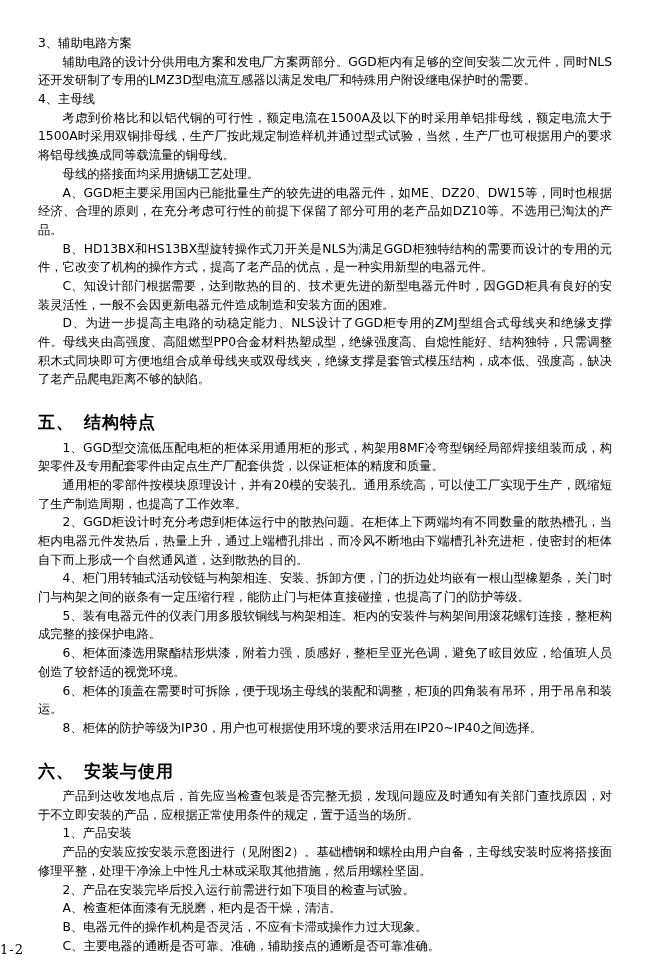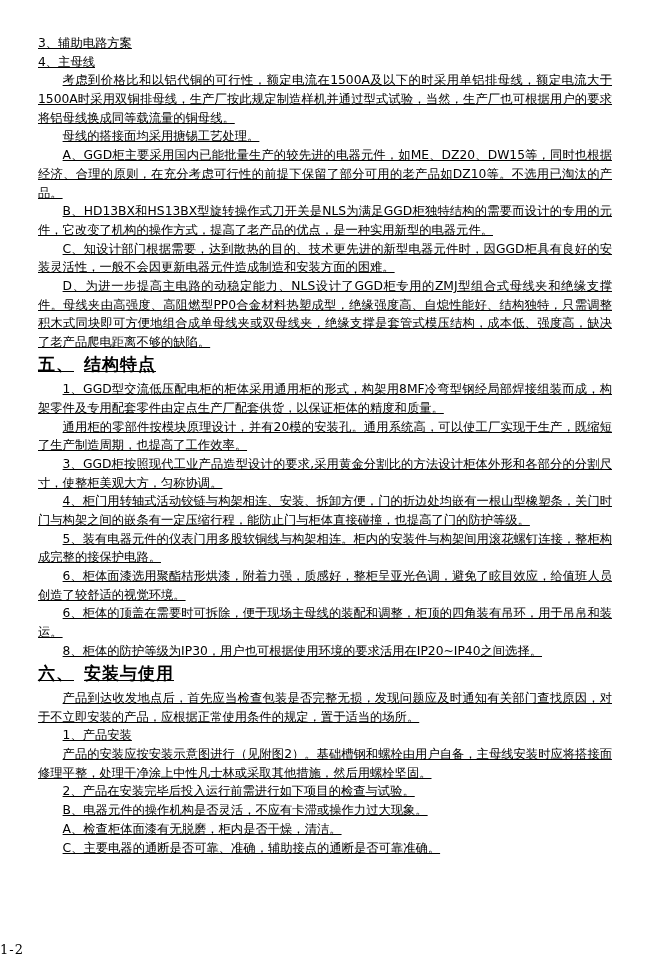--- a/index.html
+++ b/index.html
@@ -14,21 +14,20 @@
     color: #000000;
     -webkit-font-smoothing: antialiased;
   }
   .page {
     position: relative;
     width: 650px;
     height: 977px;
     box-sizing: border-box;
     padding: 34px 38px 0 38px;
     overflow: hidden;
-    text-decoration: underline;
   }
   .doc-body {
     font-size: 12.3px;
     line-height: 1.52;
     text-align: justify;
   }
   .sec-head {
     font-size: 12.3px;
     line-height: 1.52;
     margin: 0;
@@ -40,21 +39,21 @@
     text-indent: 2em;
     font-size: 12.3px;
     line-height: 1.52;
     text-align: justify;
   }
   .big-head {
     font-family: "DejaVu Serif", "Liberation Serif", serif;
     font-weight: bold;
     font-size: 17px;
     line-height: 1.5;
-    margin: 0 0 3px 0;
+    margin: 21px 0 3px 0;
     letter-spacing: 1px;
   }
   .big-head .num {
     margin-right: 10px;
   }
   .footer {
     position: absolute;
     left: 0;
     right: 0;
     bottom: 20px;
@@ -63,51 +62,52 @@
     letter-spacing: 1px;
   }
 </style>
 </head>
 <body>
 
 <div class="page">
   <div class="doc-body">
 
     <div class="sec-head">3、辅助电路方案</div>
+    <p class="para">辅助电路的设计分供用电方案和发电厂方案两部分。GGD柜内有足够的空间安装二次元件，同时NLS还开发研制了专用的LMZ3D型电流互感器以满足发电厂和特殊用户附设继电保护时的需要。</p>
 
     <div class="sec-head">4、主母线</div>
     <p class="para">考虑到价格比和以铝代铜的可行性，额定电流在1500A及以下的时采用单铝排母线，额定电流大于1500A时采用双铜排母线，生产厂按此规定制造样机并通过型式试验，当然，生产厂也可根据用户的要求将铝母线换成同等载流量的铜母线。</p>
     <p class="para">母线的搭接面均采用搪锡工艺处理。</p>
 
     <p class="para">A、GGD柜主要采用国内已能批量生产的较先进的电器元件，如ME、DZ20、DW15等，同时也根据经济、合理的原则，在充分考虑可行性的前提下保留了部分可用的老产品如DZ10等。不选用已淘汰的产品。</p>
     <p class="para">B、HD13BX和HS13BX型旋转操作式刀开关是NLS为满足GGD柜独特结构的需要而设计的专用的元件，它改变了机构的操作方式，提高了老产品的优点，是一种实用新型的电器元件。</p>
     <p class="para">C、知设计部门根据需要，达到散热的目的、技术更先进的新型电器元件时，因GGD柜具有良好的安装灵活性，一般不会因更新电器元件造成制造和安装方面的困难。</p>
     <p class="para">D、为进一步提高主电路的动稳定能力、NLS设计了GGD柜专用的ZMJ型组合式母线夹和绝缘支撑件。母线夹由高强度、高阻燃型PP0合金材料热塑成型，绝缘强度高、自熄性能好、结构独特，只需调整积木式同块即可方便地组合成单母线夹或双母线夹，绝缘支撑是套管式模压结构，成本低、强度高，缺决了老产品爬电距离不够的缺陷。</p>
 
     <div class="big-head">
       <span class="num">五、</span><span>结构特点</span>
     </div>
 
     <p class="para">1、GGD型交流低压配电柜的柜体采用通用柜的形式，构架用8MF冷弯型钢经局部焊接组装而成，构架零件及专用配套零件由定点生产厂配套供货，以保证柜体的精度和质量。</p>
     <p class="para">通用柜的零部件按模块原理设计，并有20模的安装孔。通用系统高，可以使工厂实现于生产，既缩短了生产制造周期，也提高了工作效率。</p>
-    <p class="para">3、GGD柜按照现代工业产品造型设计的要求,采用黄金分割比的方法设计柜体外形和各部分的分割尺寸，使整柜美观大方，匀称协调。</p>
+    <p class="para">2、GGD柜设计时充分考虑到柜体运行中的散热问题。在柜体上下两端均有不同数量的散热槽孔，当柜内电器元件发热后，热量上升，通过上端槽孔排出，而冷风不断地由下端槽孔补充进柜，使密封的柜体自下而上形成一个自然通风道，达到散热的目的。</p>
     <p class="para">4、柜门用转轴式活动铰链与构架相连、安装、拆卸方便，门的折边处均嵌有一根山型橡塑条，关门时门与构架之间的嵌条有一定压缩行程，能防止门与柜体直接碰撞，也提高了门的防护等级。</p>
     <p class="para">5、装有电器元件的仪表门用多股软铜线与构架相连。柜内的安装件与构架间用滚花螺钉连接，整柜构成完整的接保护电路。</p>
     <p class="para">6、柜体面漆选用聚酯桔形烘漆，附着力强，质感好，整柜呈亚光色调，避免了眩目效应，给值班人员创造了较舒适的视觉环境。</p>
     <p class="para">6、柜体的顶盖在需要时可拆除，便于现场主母线的装配和调整，柜顶的四角装有吊环，用于吊帛和装运。</p>
     <p class="para">8、柜体的防护等级为IP30，用户也可根据使用环境的要求活用在IP20~IP40之间选择。</p>
 
     <div class="big-head">
       <span class="num">六、</span><span>安装与使用</span>
     </div>
 
     <p class="para">产品到达收发地点后，首先应当检查包装是否完整无损，发现问题应及时通知有关部门查找原因，对于不立即安装的产品，应根据正常使用条件的规定，置于适当的场所。</p>
     <p class="para">1、产品安装</p>
     <p class="para">产品的安装应按安装示意图进行（见附图2）。基础槽钢和螺栓由用户自备，主母线安装时应将搭接面修理平整，处理干净涂上中性凡士林或采取其他措施，然后用螺栓坚固。</p>
     <p class="para">2、产品在安装完毕后投入运行前需进行如下项目的检查与试验。</p>
+    <p class="para">A、检查柜体面漆有无脱磨，柜内是否干燥，清洁。</p>
     <p class="para">B、电器元件的操作机构是否灵活，不应有卡滞或操作力过大现象。</p>
-    <p class="para">A、检查柜体面漆有无脱磨，柜内是否干燥，清洁。</p>
     <p class="para">C、主要电器的通断是否可靠、准确，辅助接点的通断是否可靠准确。</p>
 
   </div>
 
   <div class="footer">1-2</div>
 </div>
 
 </body></html>

